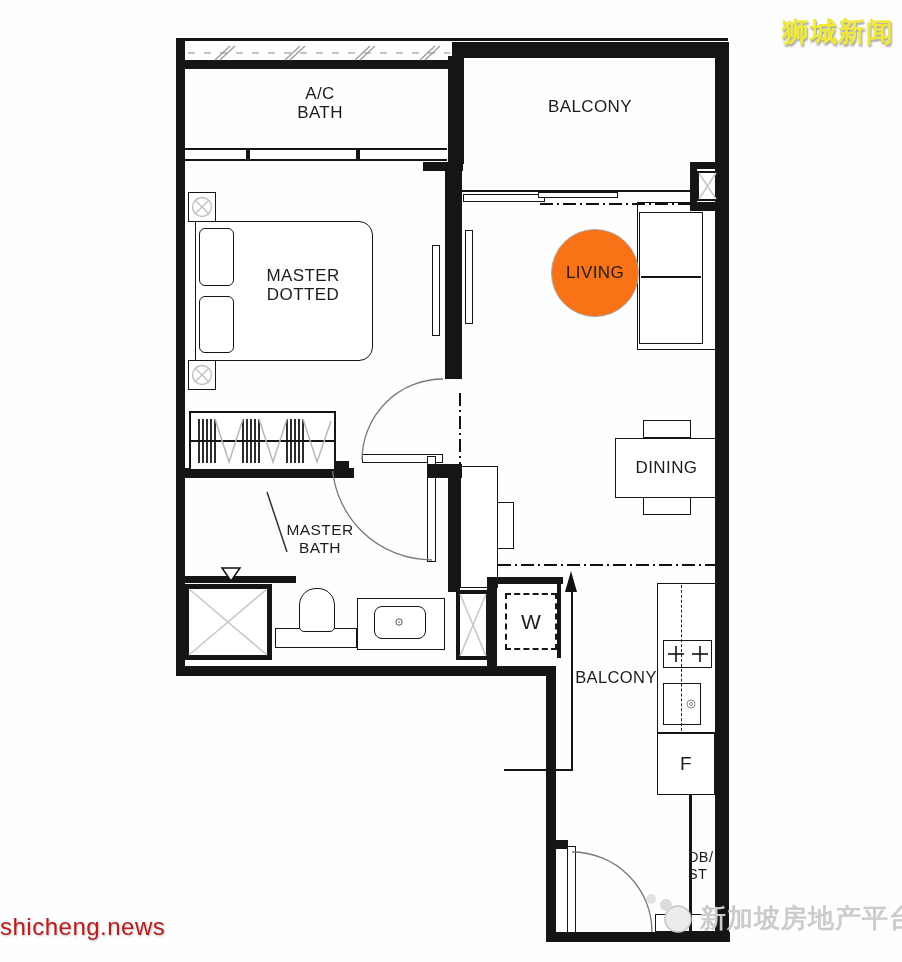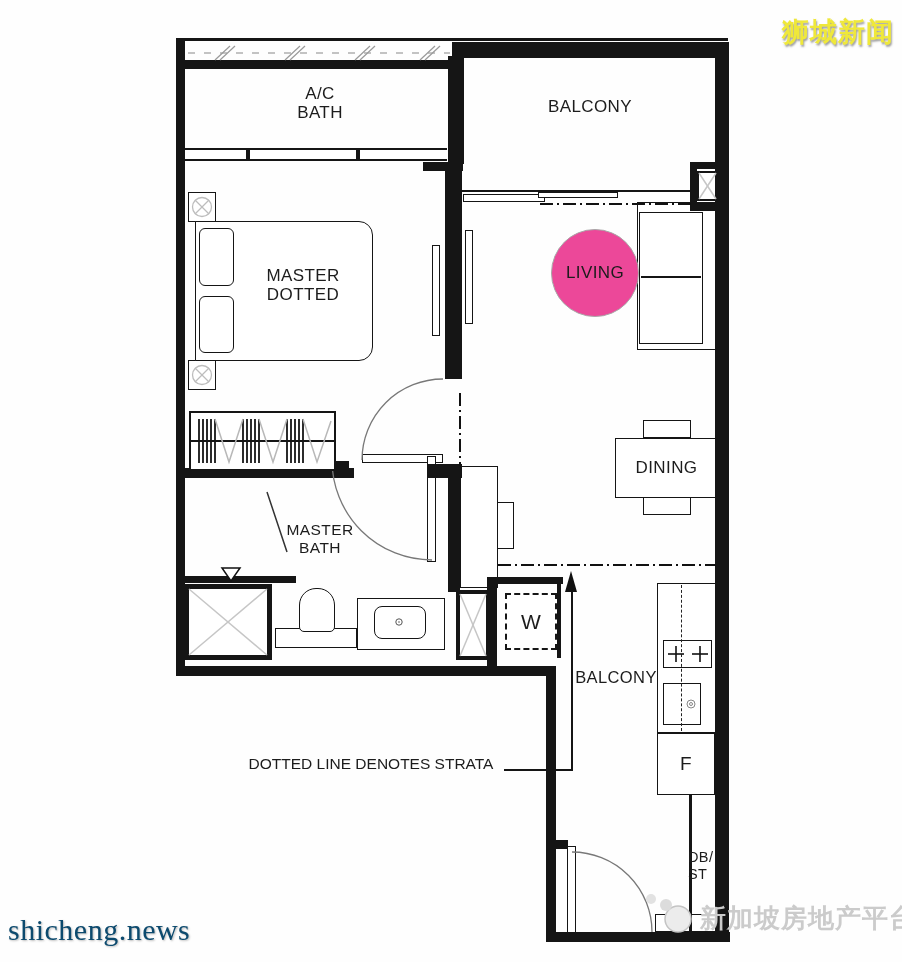--- a/index.html
+++ b/index.html
@@ -12,25 +12,25 @@
   .dd-h{position:absolute;height:2px;z-index:12;
         background:repeating-linear-gradient(90deg,#111 0 13px,transparent 13px 17px,#111 17px 19px,transparent 19px 23px);}
   .dd-v{position:absolute;width:2px;z-index:12;
         background:repeating-linear-gradient(180deg,#111 0 13px,transparent 13px 17px,#111 17px 19px,transparent 19px 23px);}
   .dash{position:absolute;box-sizing:border-box;border:2px dashed #161616;background:#fff;z-index:9;}
   .dashline{position:absolute;width:0;border-left:1.5px dashed #222;z-index:9;}
   .lbl{position:absolute;z-index:20;text-align:center;letter-spacing:.4px;line-height:1.14;white-space:nowrap;}
   .lbl span{display:block;}
   svg.overlay{position:absolute;left:0;top:0;z-index:15;pointer-events:none;}
   .circle-room{position:absolute;width:86px;height:86px;border:1px solid #a8a8a8;border-radius:50%;
-               background:#ec4899;display:flex;align-items:center;justify-content:center;z-index:8;}
-  .wm{position:absolute;z-index:50;white-space:nowrap;font-family:Liberation Serif, serif;}
+               background:#f97316;display:flex;align-items:center;justify-content:center;z-index:8;}
+  .wm{position:absolute;z-index:50;white-space:nowrap;}
   #wm-tr{right:8px;top:14px;font-size:27px;font-weight:bold;color:#efe83a;
          text-shadow:1px 2px 2px rgba(140,140,140,.85);letter-spacing:1px;}
-  #wm-bl{left:8px;top:913px;font-size:30px;color:#0c4a6e;text-shadow:1px 1px 2px rgba(170,170,170,.8);letter-spacing:.5px;}
+  #wm-bl{left:0;top:913px;font-size:24px;color:#b91c1c;text-shadow:1px 1px 2px rgba(170,170,170,.8);letter-spacing:.5px;}
   #wm-br{left:700px;top:901px;font-size:26px;font-weight:bold;color:#cbcbcb;letter-spacing:1px;}
 </style>
 </head>
 <body>
 
 <div id="stage">
 
   <div class="w" style="left:176px;top:38px;width:552px;height:3px"></div>
   <div class="w" style="left:184px;top:60px;width:268px;height:9px"></div>
   <div class="w" style="left:452px;top:42px;width:276px;height:16px"></div>
@@ -227,20 +227,19 @@
     <span>MASTER</span>
     <span>BATH</span>
   </div>
   <div class="lbl" style="left:568px;top:668px;width:96px;font-size:16.5px">BALCONY</div>
   <div class="lbl" style="left:688px;top:849px;width:34px;font-size:14.5px;text-align:left">
     <span>DB/</span>
     <span>ST</span>
   </div>
 
   <div class="lbl" style="left:238px;top:755px;width:266px;font-size:15.5px;letter-spacing:0;line-height:1.22">
-    <span>DOTTED LINE DENOTES STRATA</span>
   </div>
 
   <div class="wm" id="wm-tr">狮城新闻</div>
   <div class="wm" id="wm-bl">shicheng.news</div>
   <div class="wm" id="wm-br">新加坡房地产平台</div>
 
 </div>
 
 </body></html>

